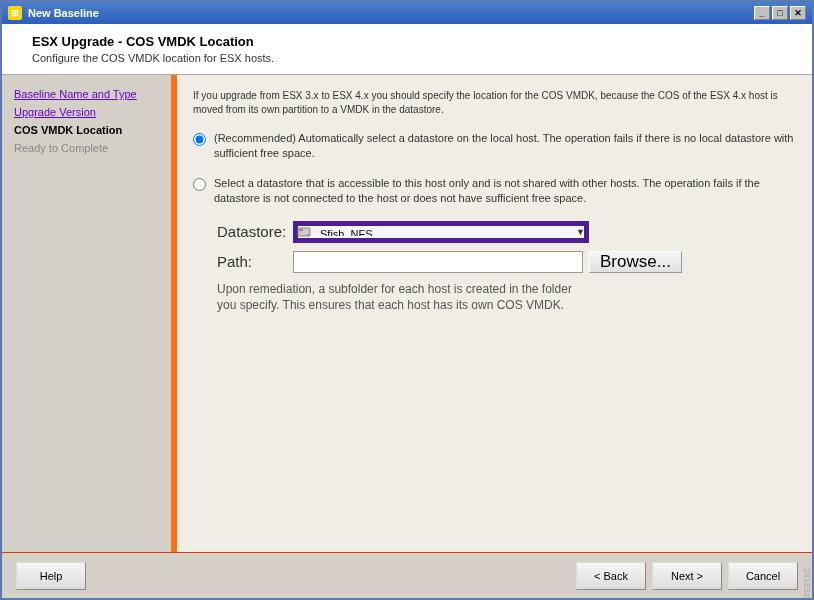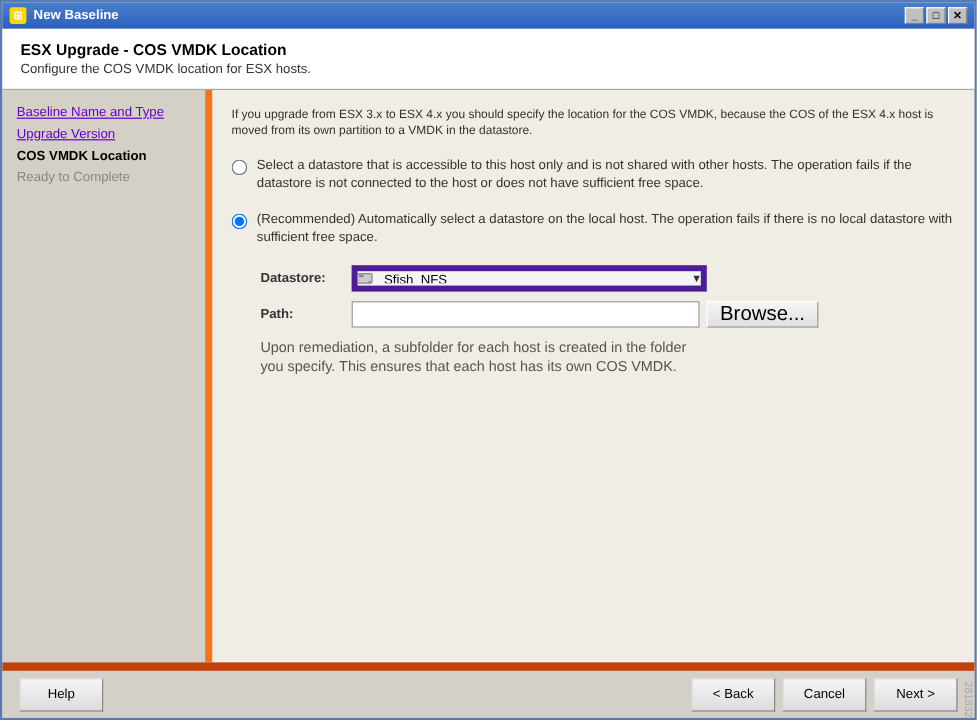--- a/index.html
+++ b/index.html
@@ -66,21 +66,21 @@
       justify-content: center;
       font-size: 9px;
       cursor: pointer;
       color: #000;
       font-weight: bold;
     }
 
     
     .header-section {
       background: white;
-      padding: 10px 16px 10px 15px;
+      padding: 10px 16px 10px 30px;
       border-bottom: 1px solid #aaa;
       flex-shrink: 0;
     }
     .header-title {
       font-size: 13px;
       font-weight: bold;
       color: #000;
       margin-bottom: 3px;
     }
     .header-subtitle {
@@ -163,25 +163,24 @@
       margin-top: 14px;
       padding-left: 24px;
     }
     .form-row {
       display: flex;
       align-items: center;
       margin-bottom: 8px;
       gap: 6px;
     }
     .form-label {
-      font-size: 11px;
+      font-size: 15px;
       color: #333;
       width: 70px;
       flex-shrink: 0;
-      font-weight: bold;
     }
     .form-input {
       flex: 1;
       height: 22px;
       font-size: 11px;
       border: 1px solid #999;
       background: white;
       padding: 2px 4px;
       max-width: 290px;
     }
@@ -202,21 +201,21 @@
       color: #555;
       margin-top: 8px;
       padding-left: 24px;
       line-height: 1.4;
       max-width: 380px;
     }
 
     
     .footer {
       background: #d4d0c8;
-      border-top: 7px solid #c2410c;
+      border-top: 1px solid #c2410c;
       height: 46px;
       display: flex;
       align-items: center;
       justify-content: space-between;
       padding: 0 14px;
       flex-shrink: 0;
     }
     .footer-left {
       display: flex;
       gap: 8px;
@@ -319,27 +318,27 @@
       <div class="sidebar-item disabled">Ready to Complete</div>
     </div>
 
     <div class="content-panel">
 
       <div class="info-text">If you upgrade from ESX 3.x to ESX 4.x you should specify the location for the COS VMDK, because the COS of the ESX 4.x host is moved from its own partition to a VMDK in the datastore.</div>
 
       <div class="radio-group">
 
         <div class="radio-option">
+          <input type="radio" name="cos-location" id="radio1" checked="" style="">
+          <label class="radio-label" for="radio1">(Recommended) Automatically select a datastore on the local host. The operation fails if there is no local datastore with sufficient free space.</label>
+        </div>
+
+        <div class="radio-option">
           <input type="radio" name="cos-location" id="radio2" style="">
           <label class="radio-label" for="radio2">Select a datastore that is accessible to this host only and is not shared with other hosts. The operation fails if the datastore is not connected to the host or does not have sufficient free space.</label>
-        </div>
-
-        <div class="radio-option">
-          <input type="radio" name="cos-location" id="radio1" checked="" style="">
-          <label class="radio-label" for="radio1">(Recommended) Automatically select a datastore on the local host. The operation fails if there is no local datastore with sufficient free space.</label>
         </div>
 
       </div>
 
       <div class="form-section">
 
         <div class="form-row">
           <span class="form-label">Datastore:</span>
           <div class="select-wrapper">
             <span class="select-icon">
@@ -368,20 +367,20 @@
 
     </div>
   </div>
 
   <div class="footer">
     <div class="footer-left">
       <button class="footer-btn">Help</button>
     </div>
     <div class="footer-right">
       <button class="footer-btn">&lt; Back</button>
+      <button class="footer-btn primary">Next &gt;</button>
       <button class="footer-btn">Cancel</button>
-      <button class="footer-btn primary">Next &gt;</button>
     </div>
   </div>
 
 </div>
 
 <div class="watermark">281832</div>
 
 </body></html>

